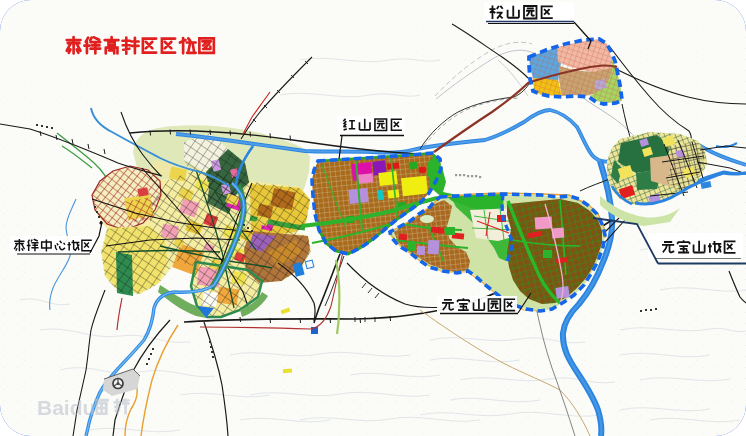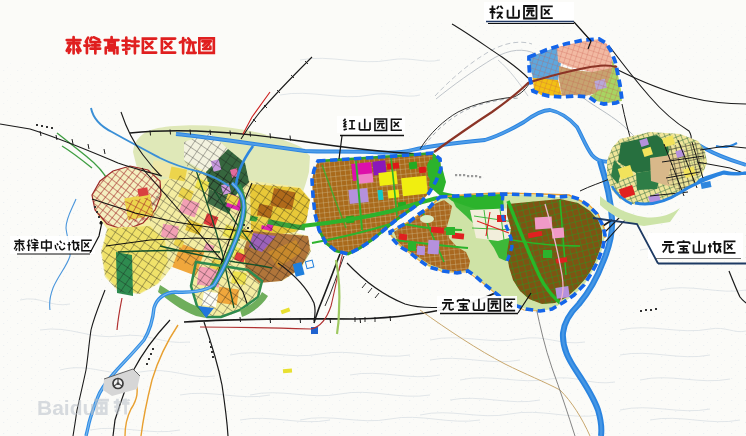--- a/index.html
+++ b/index.html
@@ -1,16 +1,16 @@
 <!DOCTYPE html>
 <html><head>
 <meta charset="utf-8">
 <style>
 html,body{margin:0;padding:0;background:#fff;font-family:"Liberation Sans",sans-serif;}
-#map{width:746px;height:436px;position:relative;overflow:hidden;background:#1d4ed8;}
+#map{width:746px;height:436px;position:relative;overflow:hidden;background:#1d4ed8;border-radius:31px;}
 </style>
 </head>
 <body>
 <div id="map">
 <svg width="746" height="436" viewBox="0 0 746 436">
 <defs>
 
 <pattern id="gblk" width="7.5" height="7.5" patternUnits="userSpaceOnUse" patternTransform="rotate(34)">
   <path d="M0,0H7.5M0,0V7.5" stroke="#151515" stroke-width="0.8" fill="none"></path>
 </pattern>

